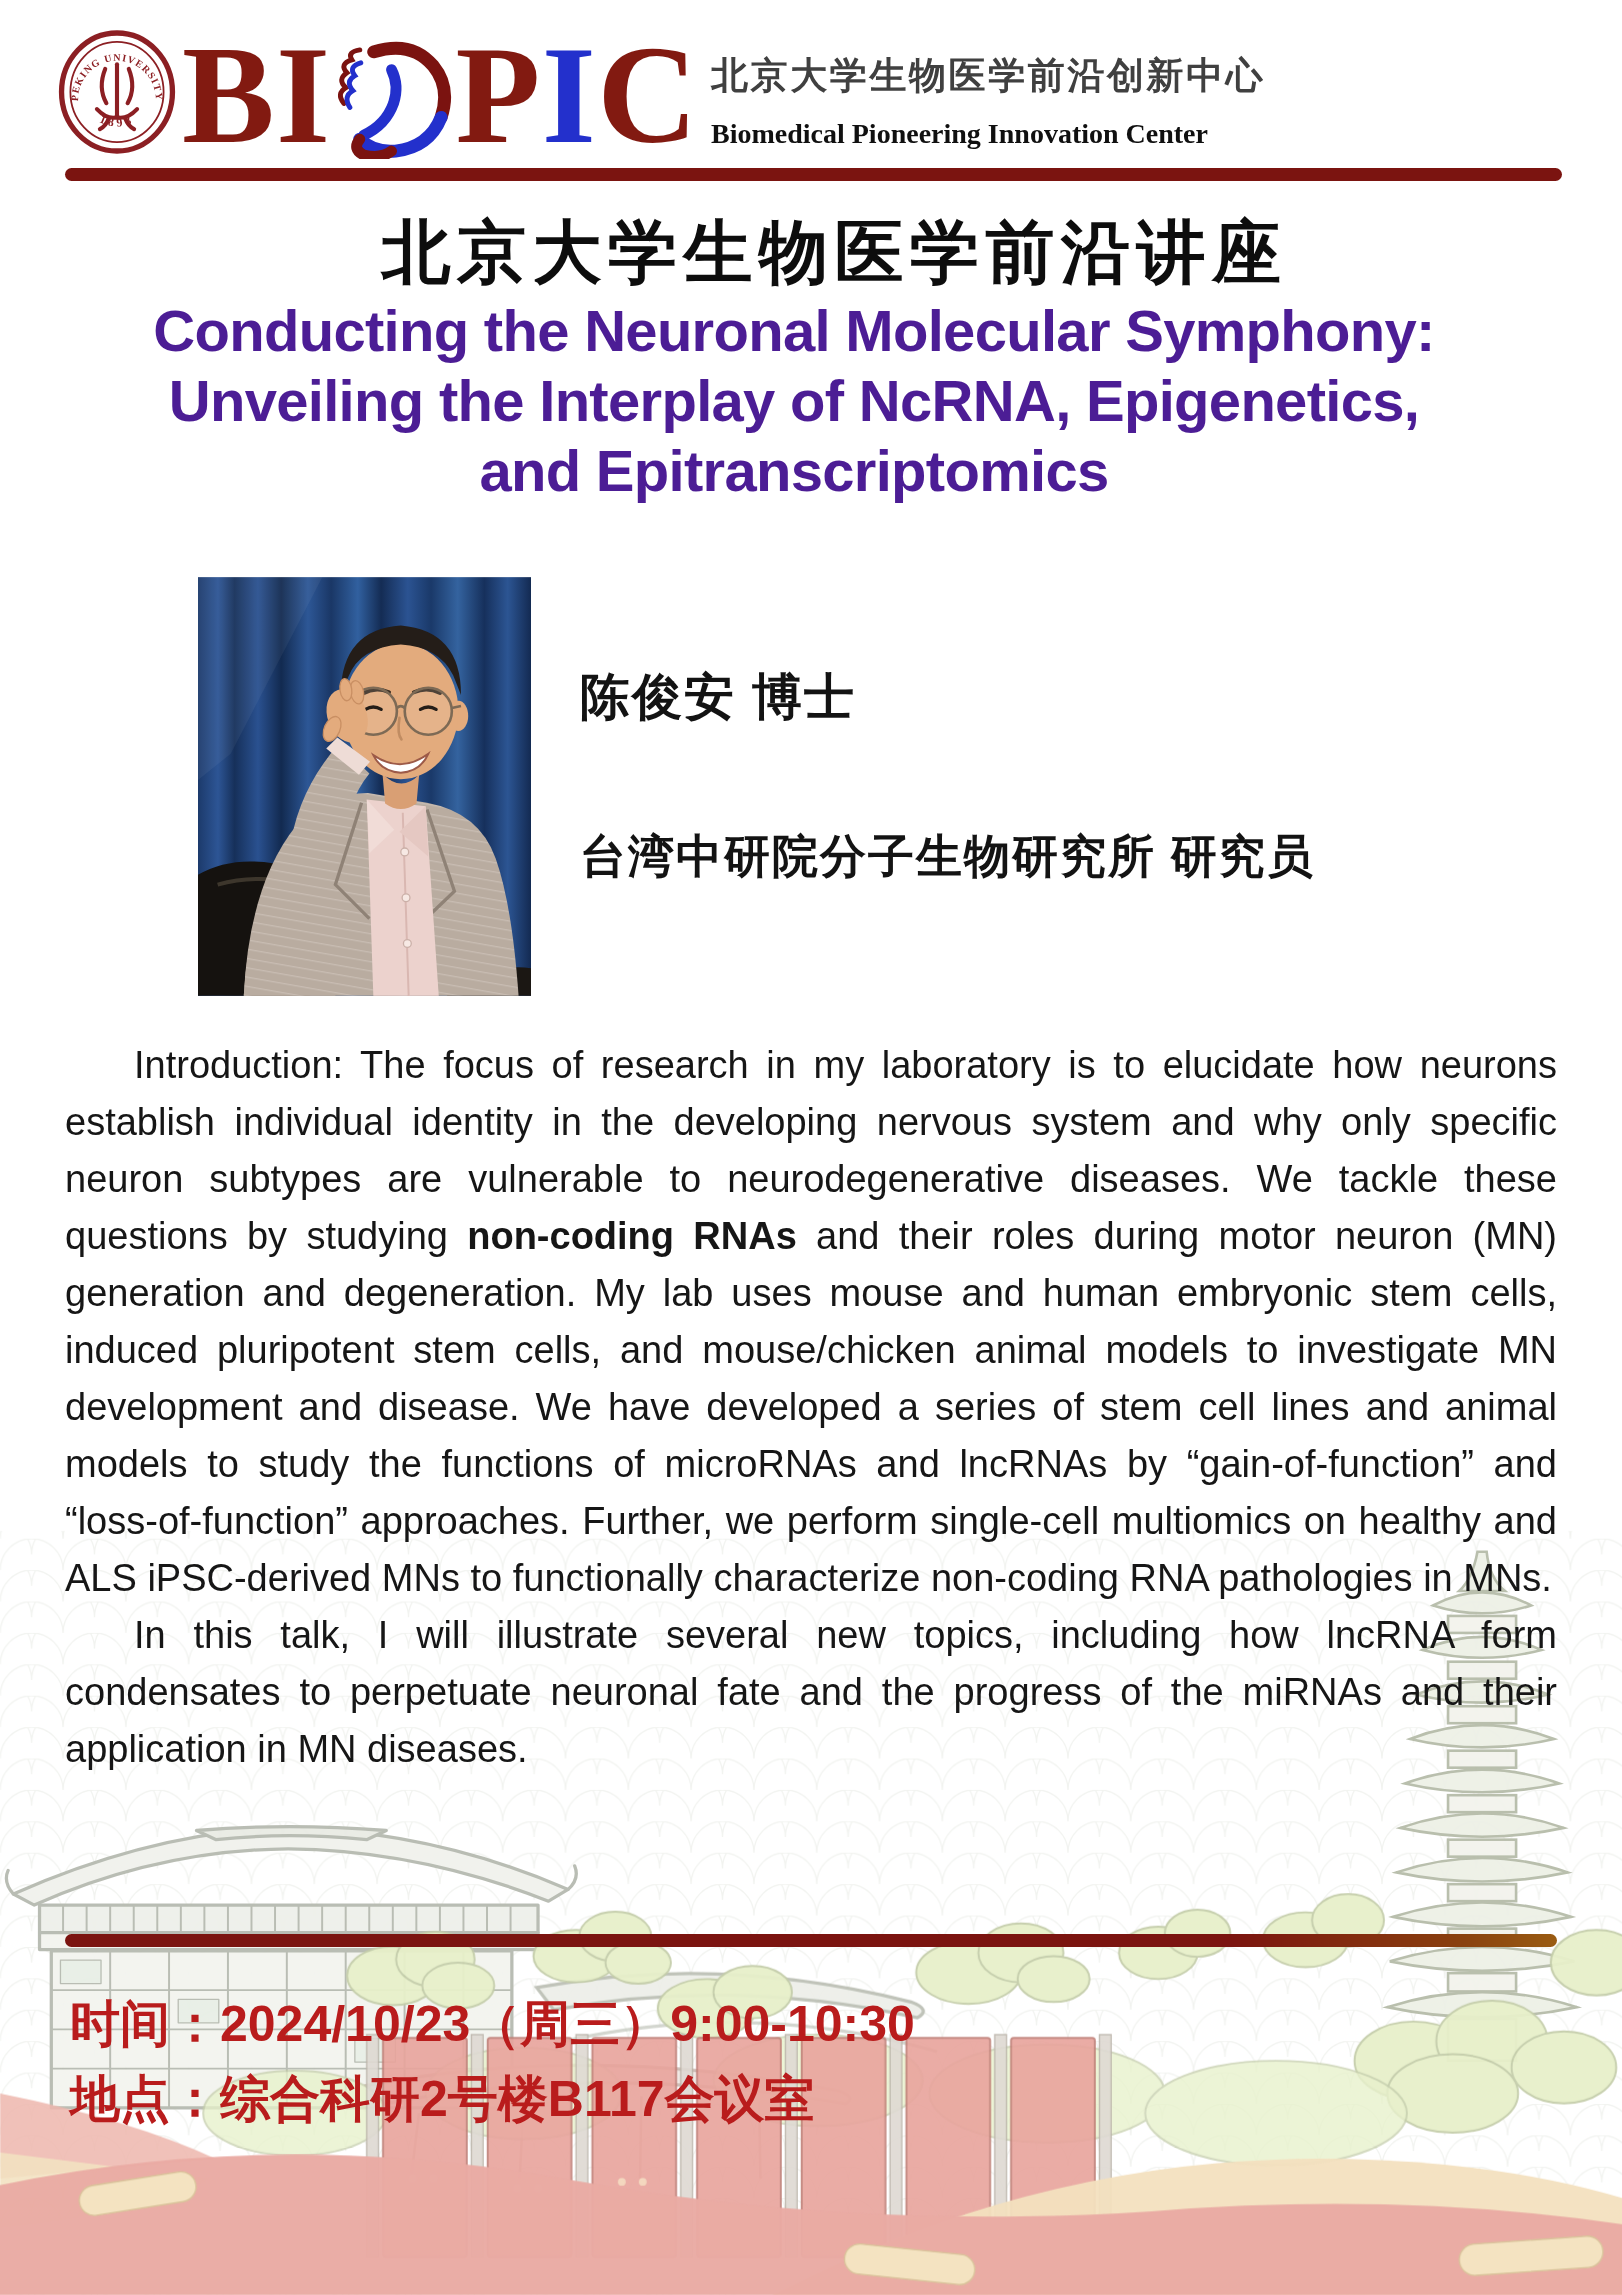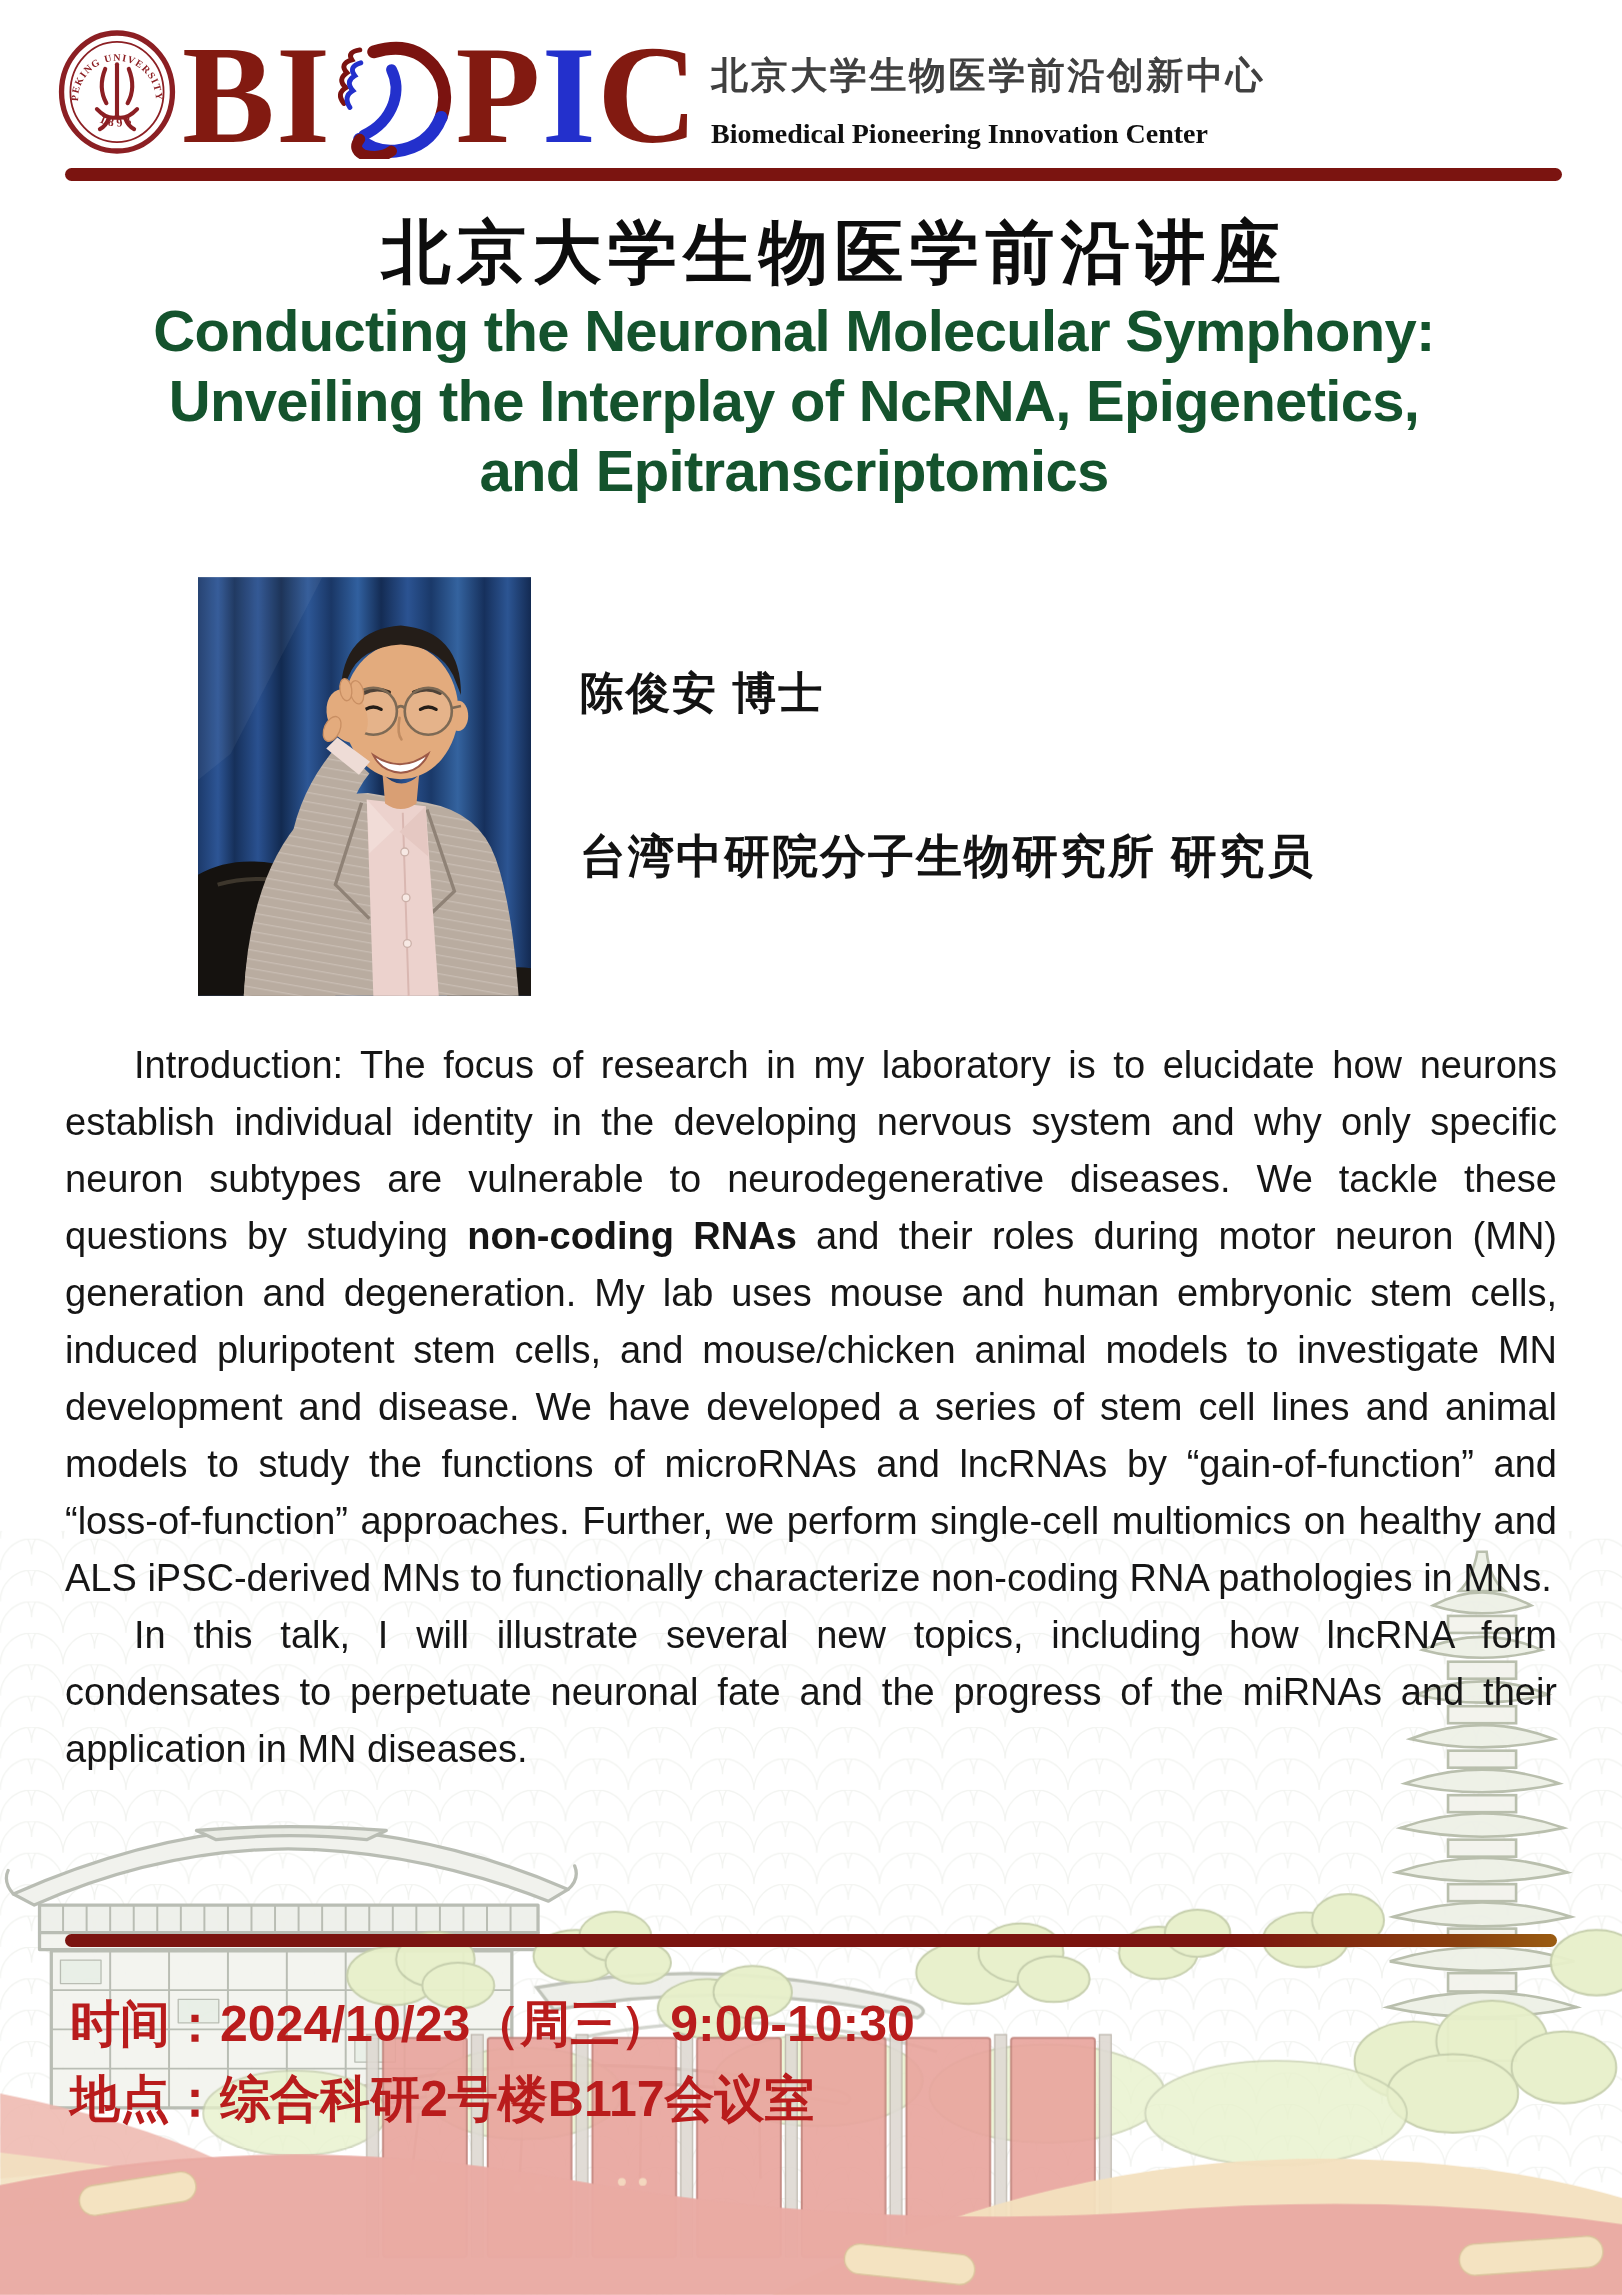--- a/index.html
+++ b/index.html
@@ -21,25 +21,25 @@
 
   .divider{position:absolute;height:13px;border-radius:6.5px;background:#7b1410;z-index:2;}
   .divider.top{left:65px;top:168px;width:1497px;}
   .divider.bottom{left:65px;top:1934px;width:1492px;
       background:linear-gradient(90deg,#7b1410 0%,#7b1410 78%,#8a420f 94%,#9a5c12 100%);}
 
   
   .series-title{left:0;top:207px;width:1623px;text-align:center;font-size:69px;font-weight:bold;
                 letter-spacing:6.5px;color:#0d0d0d;padding-left:23px;}
   .talk-title{left:0;top:296px;width:1588px;text-align:center;font-size:58px;font-weight:bold;
-              line-height:70px;color:#14532d;letter-spacing:-0.7px;}
+              line-height:70px;color:#4c1d95;letter-spacing:-0.7px;}
 
   
   .photo{left:198px;top:577px;width:333px;height:419px;}
-  .speaker-name{left:580px;top:664px;font-size:44px;font-weight:bold;color:#131313;letter-spacing:2px;}
+  .speaker-name{left:580px;top:664px;font-size:50px;font-weight:bold;color:#131313;letter-spacing:2px;}
   .speaker-affil{left:580px;top:826px;font-size:46px;font-weight:bold;color:#131313;letter-spacing:2px;}
 
   
   .abstract{left:65px;top:1037px;width:1492px;font-size:38px;line-height:57px;color:#161616;
             text-align:justify;}
   .abstract p{margin:0;text-indent:69px;}
   .abstract .b{font-weight:bold;margin-top:40px;}
 
   
   .details{left:70px;top:1987px;font-size:50px;font-weight:bold;line-height:75px;color:#b91c1c;}

